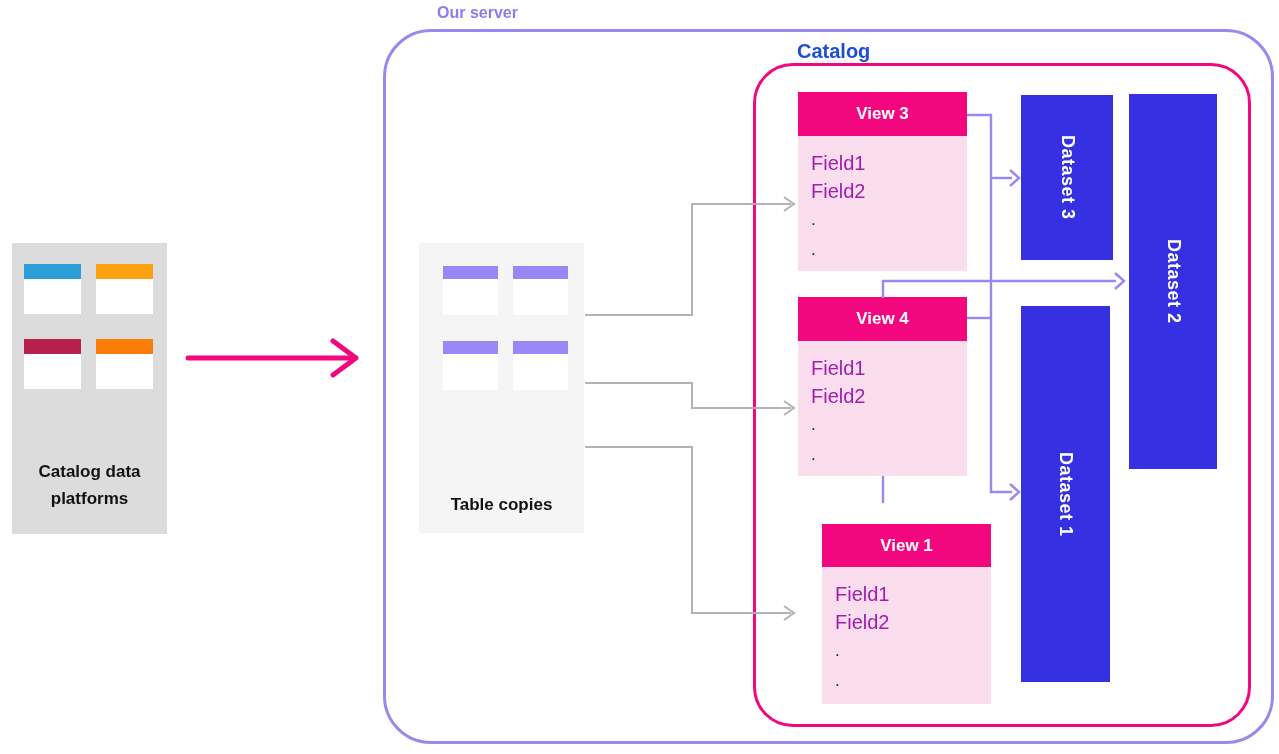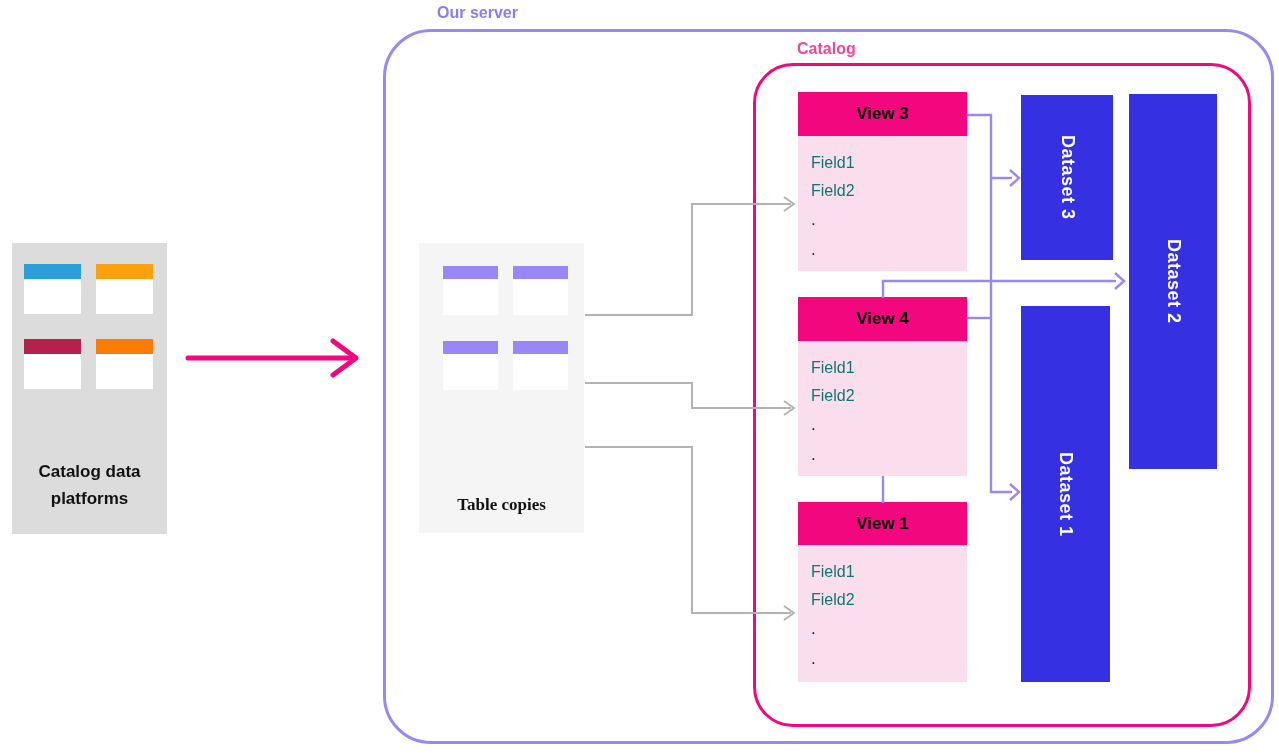--- a/index.html
+++ b/index.html
@@ -8,40 +8,40 @@
 
   
   .overlay { position:absolute; left:0; top:0; width:1279px; height:754px; pointer-events:none; z-index:5; }
 
   
   .server-box { position:absolute; left:383px; top:29px; width:891px; height:715px;
     border:3px solid #9B87EE; border-radius:48px; background:transparent; z-index:1; }
   .server-label { position:absolute; left:437px; top:4px; font-size:16px; font-weight:bold; color:#8F7BED; z-index:2; }
   .catalog-box { position:absolute; left:753px; top:63px; width:498px; height:664px;
     border:3px solid #F2077E; border-radius:40px; background:transparent; z-index:2; }
-  .catalog-label { position:absolute; left:797px; top:40px; font-size:16px; font-weight:bold; color:#ec4899; z-index:3; }
+  .catalog-label { position:absolute; left:797px; top:40px; font-size:20px; font-weight:bold; color:#1d4ed8; z-index:3; }
 
   
   .flat-box { position:absolute; z-index:3; }
   .source-box { left:12px; top:243px; width:155px; height:291px; background:#DCDCDC; }
-  .copies-box { left:419px; top:243px; width:165px; height:290px; background:#F5F5F5;font-family:Liberation Serif, serif; }
+  .copies-box { left:419px; top:243px; width:165px; height:290px; background:#F5F5F5; }
   .mini-table { position:absolute; width:57px; height:50px; background:#ffffff; }
   .mini-table-header { width:100%; height:15px; }
   .copies-box .mini-table { width:55px; height:49px; }
   .copies-box .mini-table-header { height:13px; }
   .box-label { position:absolute; left:0; right:0; text-align:center; font-size:17px; font-weight:bold; color:#111111; line-height:27px; }
   .source-box .box-label { bottom:22px; padding:0 18px; }
   .copies-box .box-label { bottom:15px; }
 
   
   .view-card { position:absolute; left:798px; width:169px; z-index:4; }
-  .view-header { height:44px; background:#F2077E; color:#000000; font-size:17px; font-weight:bold;
+  .view-header { height:44px; background:#F2077E; color:#ffffff; font-size:17px; font-weight:bold;
     display:flex; align-items:center; justify-content:center; }
   .view-body { background:#FBDEEE; padding:13px 0 0 13px; }
-  .field-line { font-size:16px; color:#0f766e; line-height:28px; }
+  .field-line { font-size:20px; color:#a21caf; line-height:28px; }
   .dot-line { font-size:17px; color:#222222; line-height:30px; }
 
   
   .dataset-box { position:absolute; background:#3530E1; color:#ffffff; z-index:4;
     display:flex; align-items:center; justify-content:center; }
   .dataset-title { writing-mode:vertical-rl; font-size:18px; font-weight:bold; letter-spacing:0.5px; white-space:nowrap; }
 </style>
 </head>
 <body>
 
@@ -97,21 +97,21 @@
   <div class="view-card" style="top:297px;">
     <div class="view-header">View 4</div>
     <div class="view-body" style="height:135px;">
       <div class="field-line">Field1</div>
       <div class="field-line">Field2</div>
       <div class="dot-line">.</div>
       <div class="dot-line">.</div>
     </div>
   </div>
 
-  <div class="view-card" style="top:502px;">
+  <div class="view-card" style="top:524px;margin-left:24px;">
     <div class="view-header" style="height:43px;">View 1</div>
     <div class="view-body" style="height:137px;">
       <div class="field-line">Field1</div>
       <div class="field-line">Field2</div>
       <div class="dot-line">.</div>
       <div class="dot-line">.</div>
     </div>
   </div>
 
   <div class="dataset-box" style="left:1021px; top:95px; width:92px; height:165px;">

